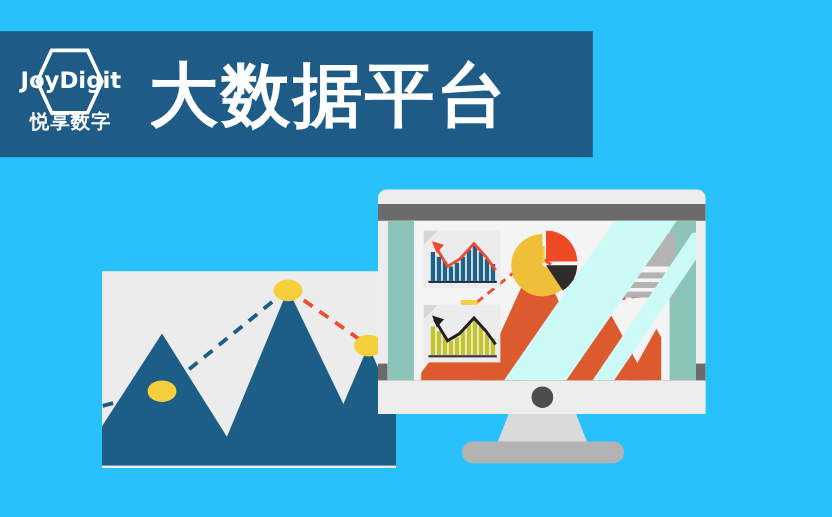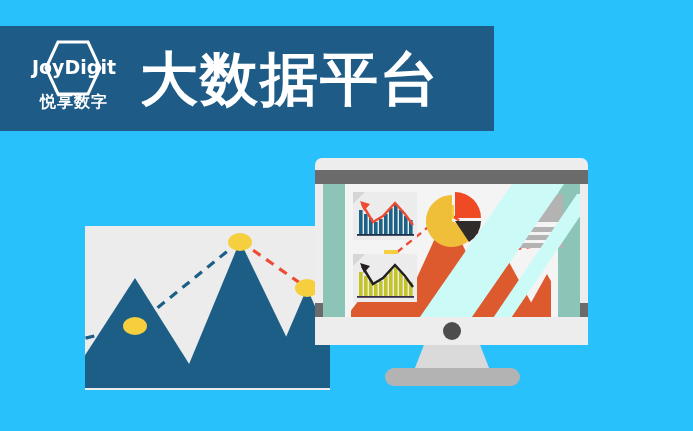--- a/index.html
+++ b/index.html
@@ -20,21 +20,21 @@
   .banner {
     position: absolute;
     left: 0;
     top: 26px;
     width: 494px;
     height: 105px;
     background: #1e5c87;
   }
   .logo-block {
     position: absolute;
-    left: 19px;
+    left: 4px;
     top: 10px;
     width: 110px;
     height: 86px;
   }
   .hexagon {
     position: absolute;
     left: 24px;
     top: 2px;
     width: 60px;
     height: 60px;
@@ -58,21 +58,21 @@
     width: 110px;
     text-align: center;
     color: #ffffff;
     font-size: 16px;
     font-weight: bold;
     letter-spacing: 1px;
     font-family: "DejaVu Sans", sans-serif;
   }
   .banner-title {
     position: absolute;
-    left: 140px;
+    left: 124px;
     top: 20px;
     color: #ffffff;
     font-size: 58px;
     font-weight: bold;
     letter-spacing: 2px;
     line-height: 66px;
     font-family: "DejaVu Sans", sans-serif;
     white-space: nowrap;
   }
 

